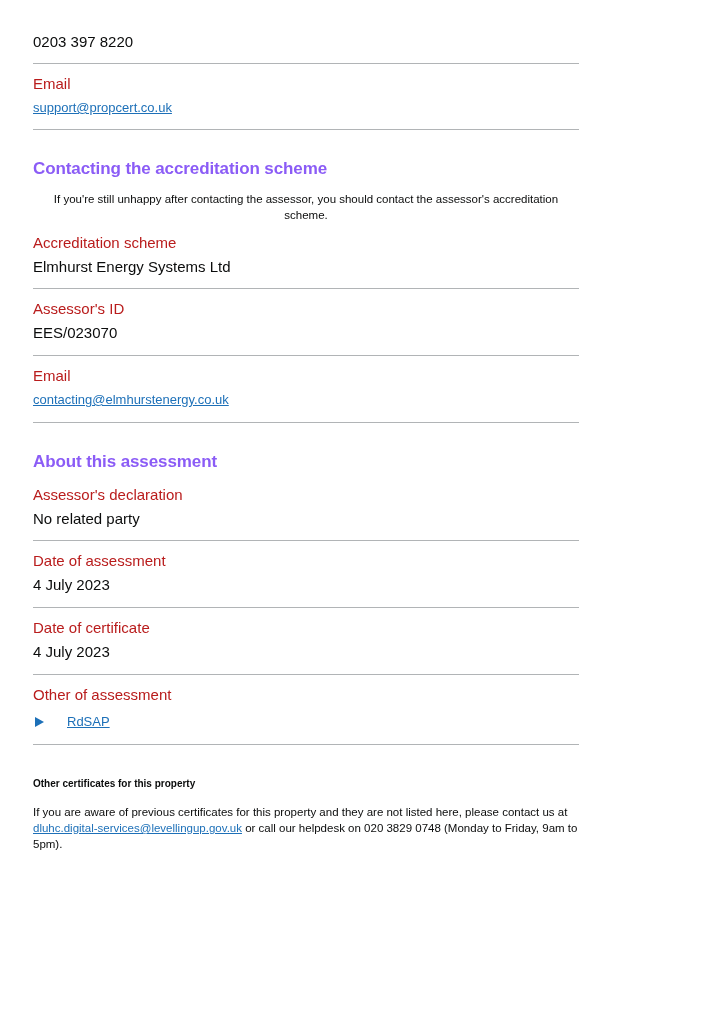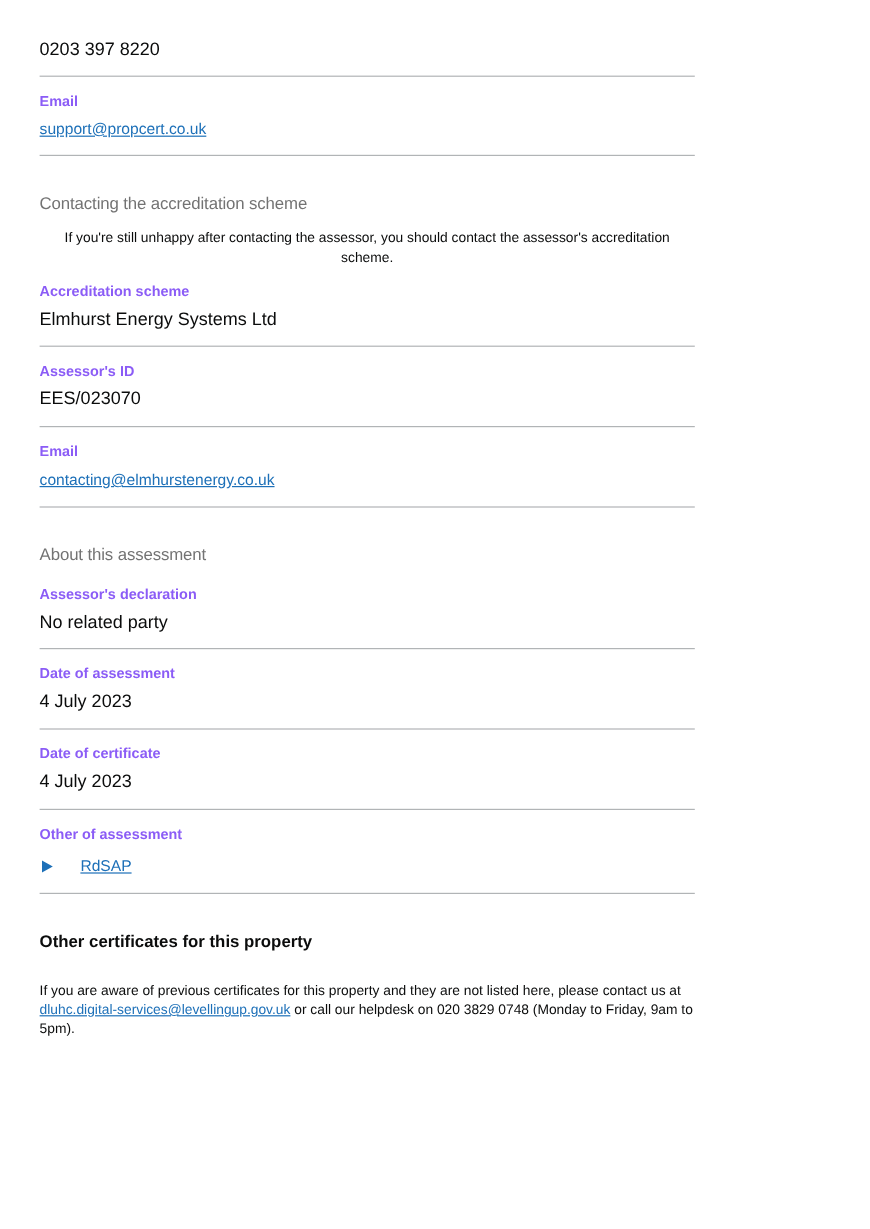--- a/index.html
+++ b/index.html
@@ -22,45 +22,45 @@
     padding: 20px 33px 0 33px;
   }
   .row {
     border-bottom: 1px solid #b1b4b6;
     padding: 10px 0 11px 0;
   }
   .row.first {
     padding-top: 12px;
   }
   .label {
-    font-size: 12px;
-    font-weight: bold;
+    font-size: 15px;
+    font-weight: normal;
     line-height: 20px;
     margin: 0 0 4px 0;
-    color: #8b5cf6;
+    color: #b91c1c;
   }
   .value {
     font-size: 15px;
     line-height: 20px;
     margin: 0;
     color: #0b0c0c;
   }
   a.link {
     color: #1d70b8;
     text-decoration: underline;
     font-size: 13px;
     line-height: 20px;
   }
   .section-heading {
-    font-size: 14px;
-    font-weight: normal;
+    font-size: 17px;
+    font-weight: bold;
     line-height: 26px;
     margin: 0;
     padding: 0;
-    color: #737373;
+    color: #8b5cf6;
     letter-spacing: -0.1px;
   }
   .section-gap {
     height: 26px;
   }
   .intro {
     font-size: 11.5px;
     line-height: 16px;
     margin: 9px 0 0 0;
     color: #0b0c0c;
@@ -77,24 +77,24 @@
     height: 0;
     border-left: 9px solid #1d70b8;
     border-top: 5.5px solid transparent;
     border-bottom: 5.5px solid transparent;
     margin-left: 2px;
   }
   .footer {
     padding-top: 30px;
   }
   .footer-heading {
-    font-size: 14px;
+    font-size: 10px;
     font-weight: bold;
     line-height: 18px;
-    margin: 0 0 25px 0;
+    margin: 0 0 11px 0;
   }
   .footer-text {
     font-size: 11.5px;
     line-height: 16px;
     margin: 0;
   }
   .footer-text a {
     color: #1d70b8;
   }
   .tall-row {

